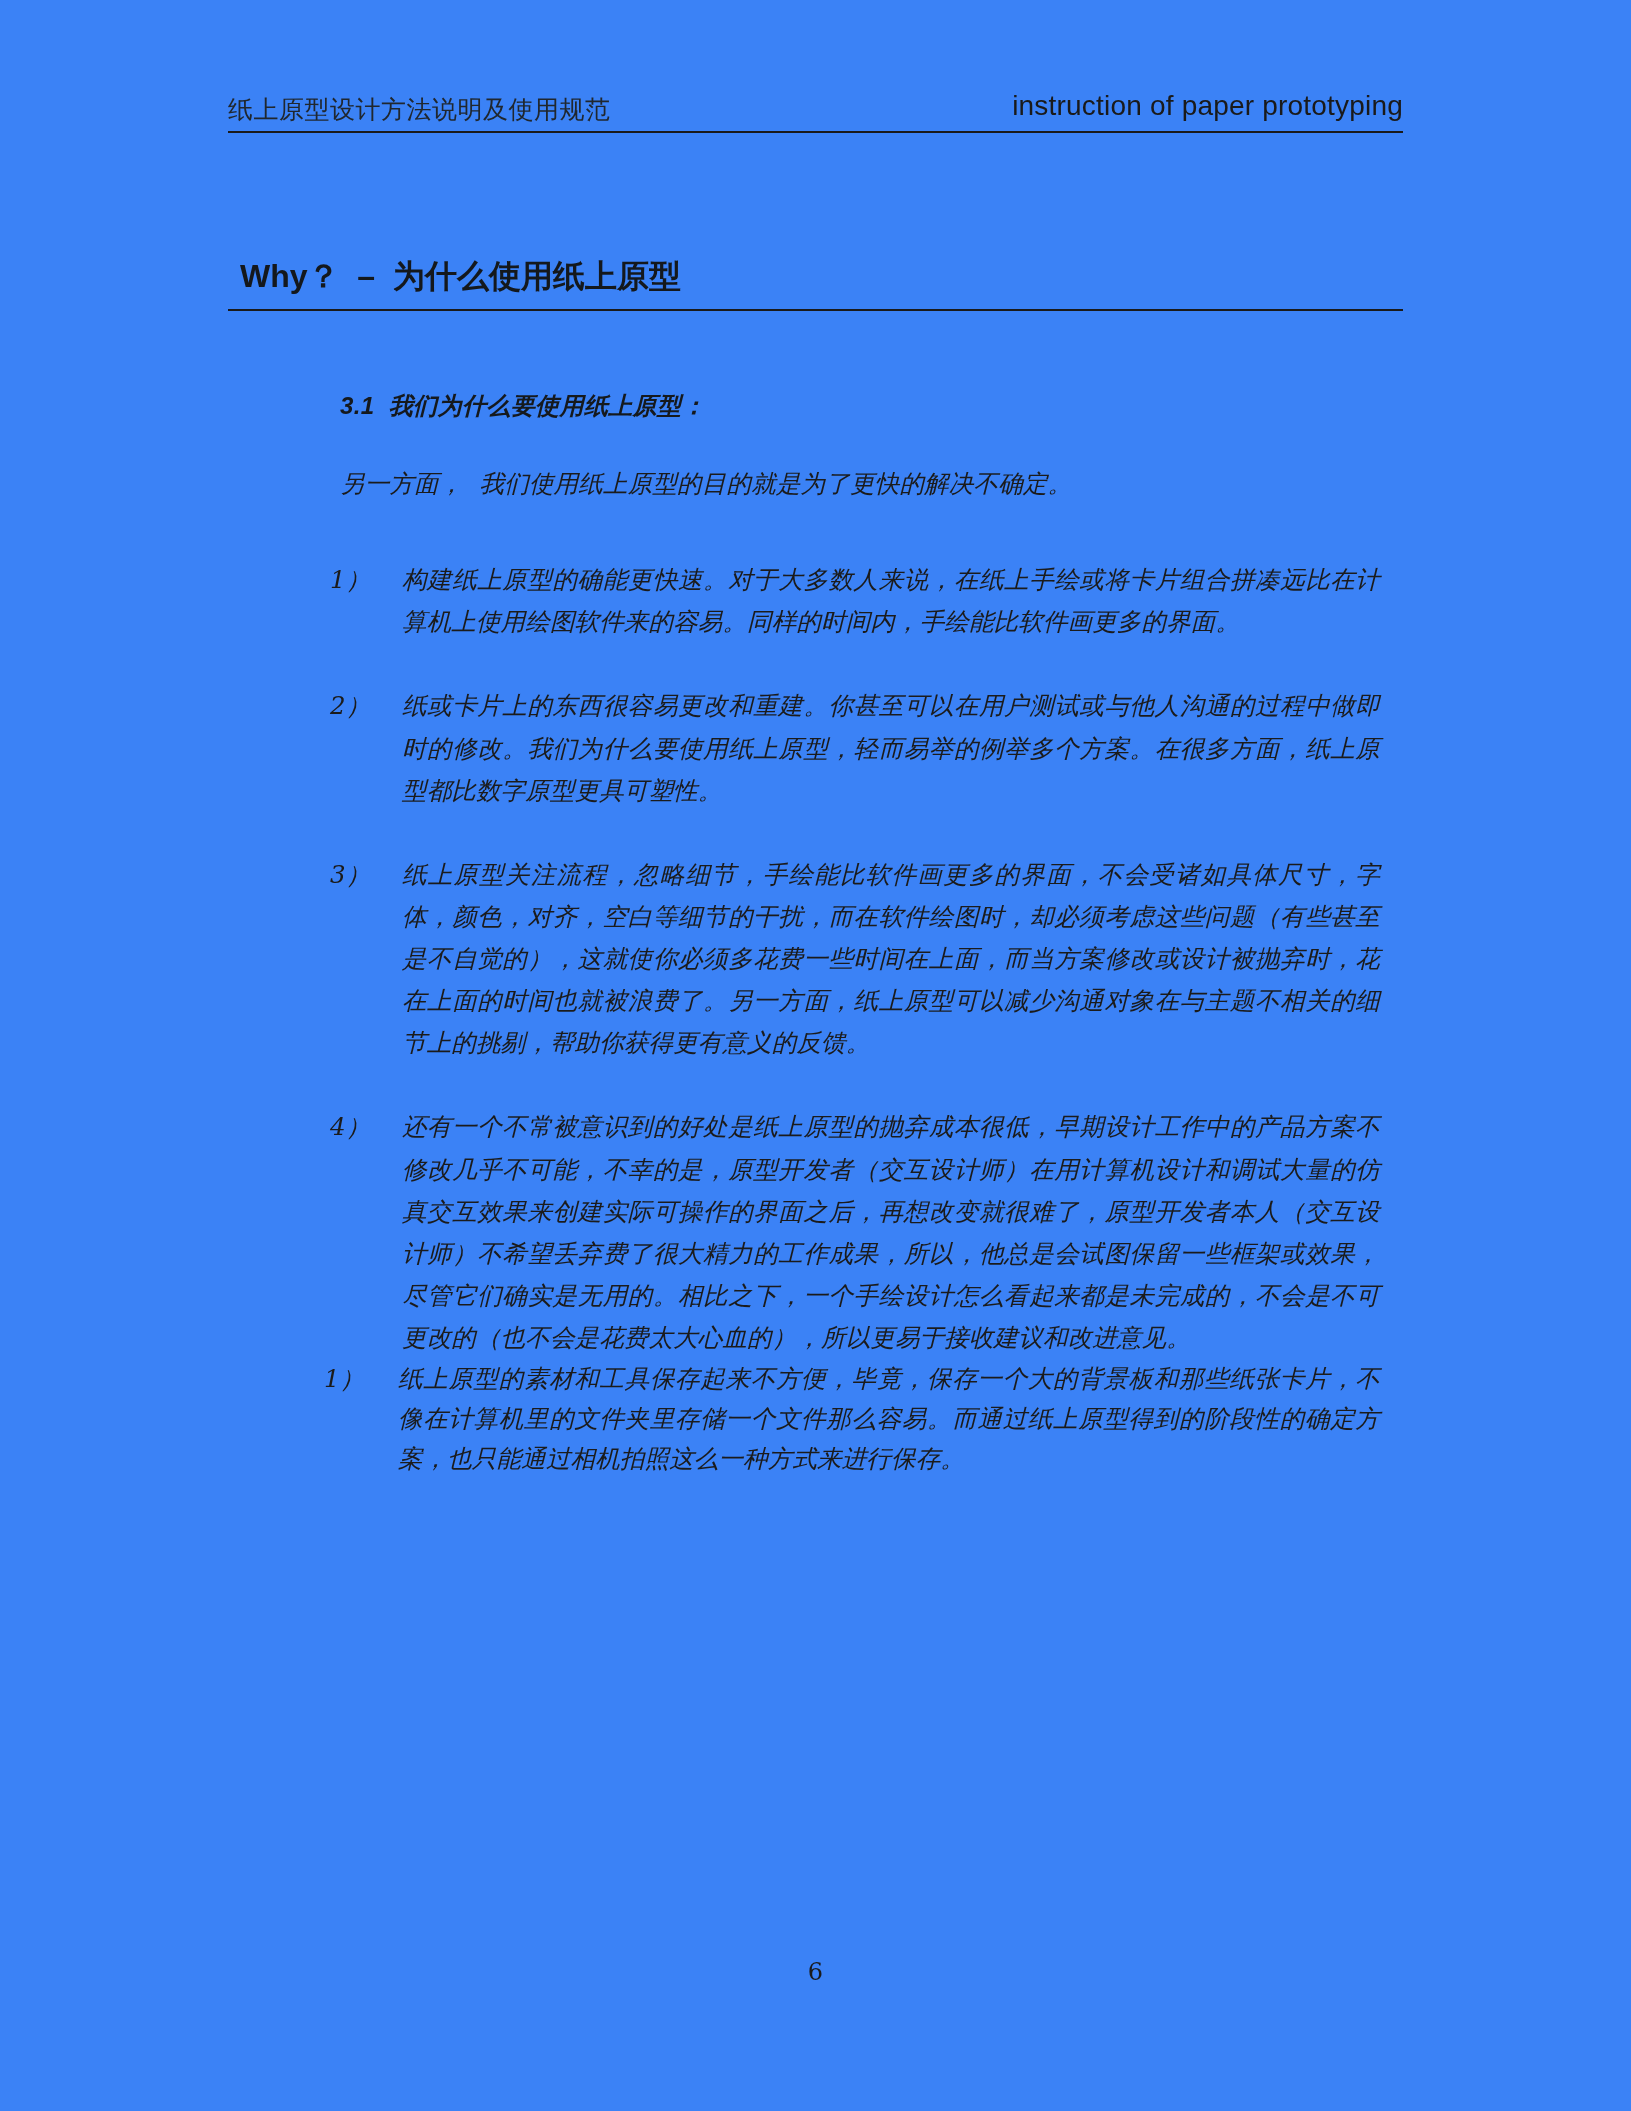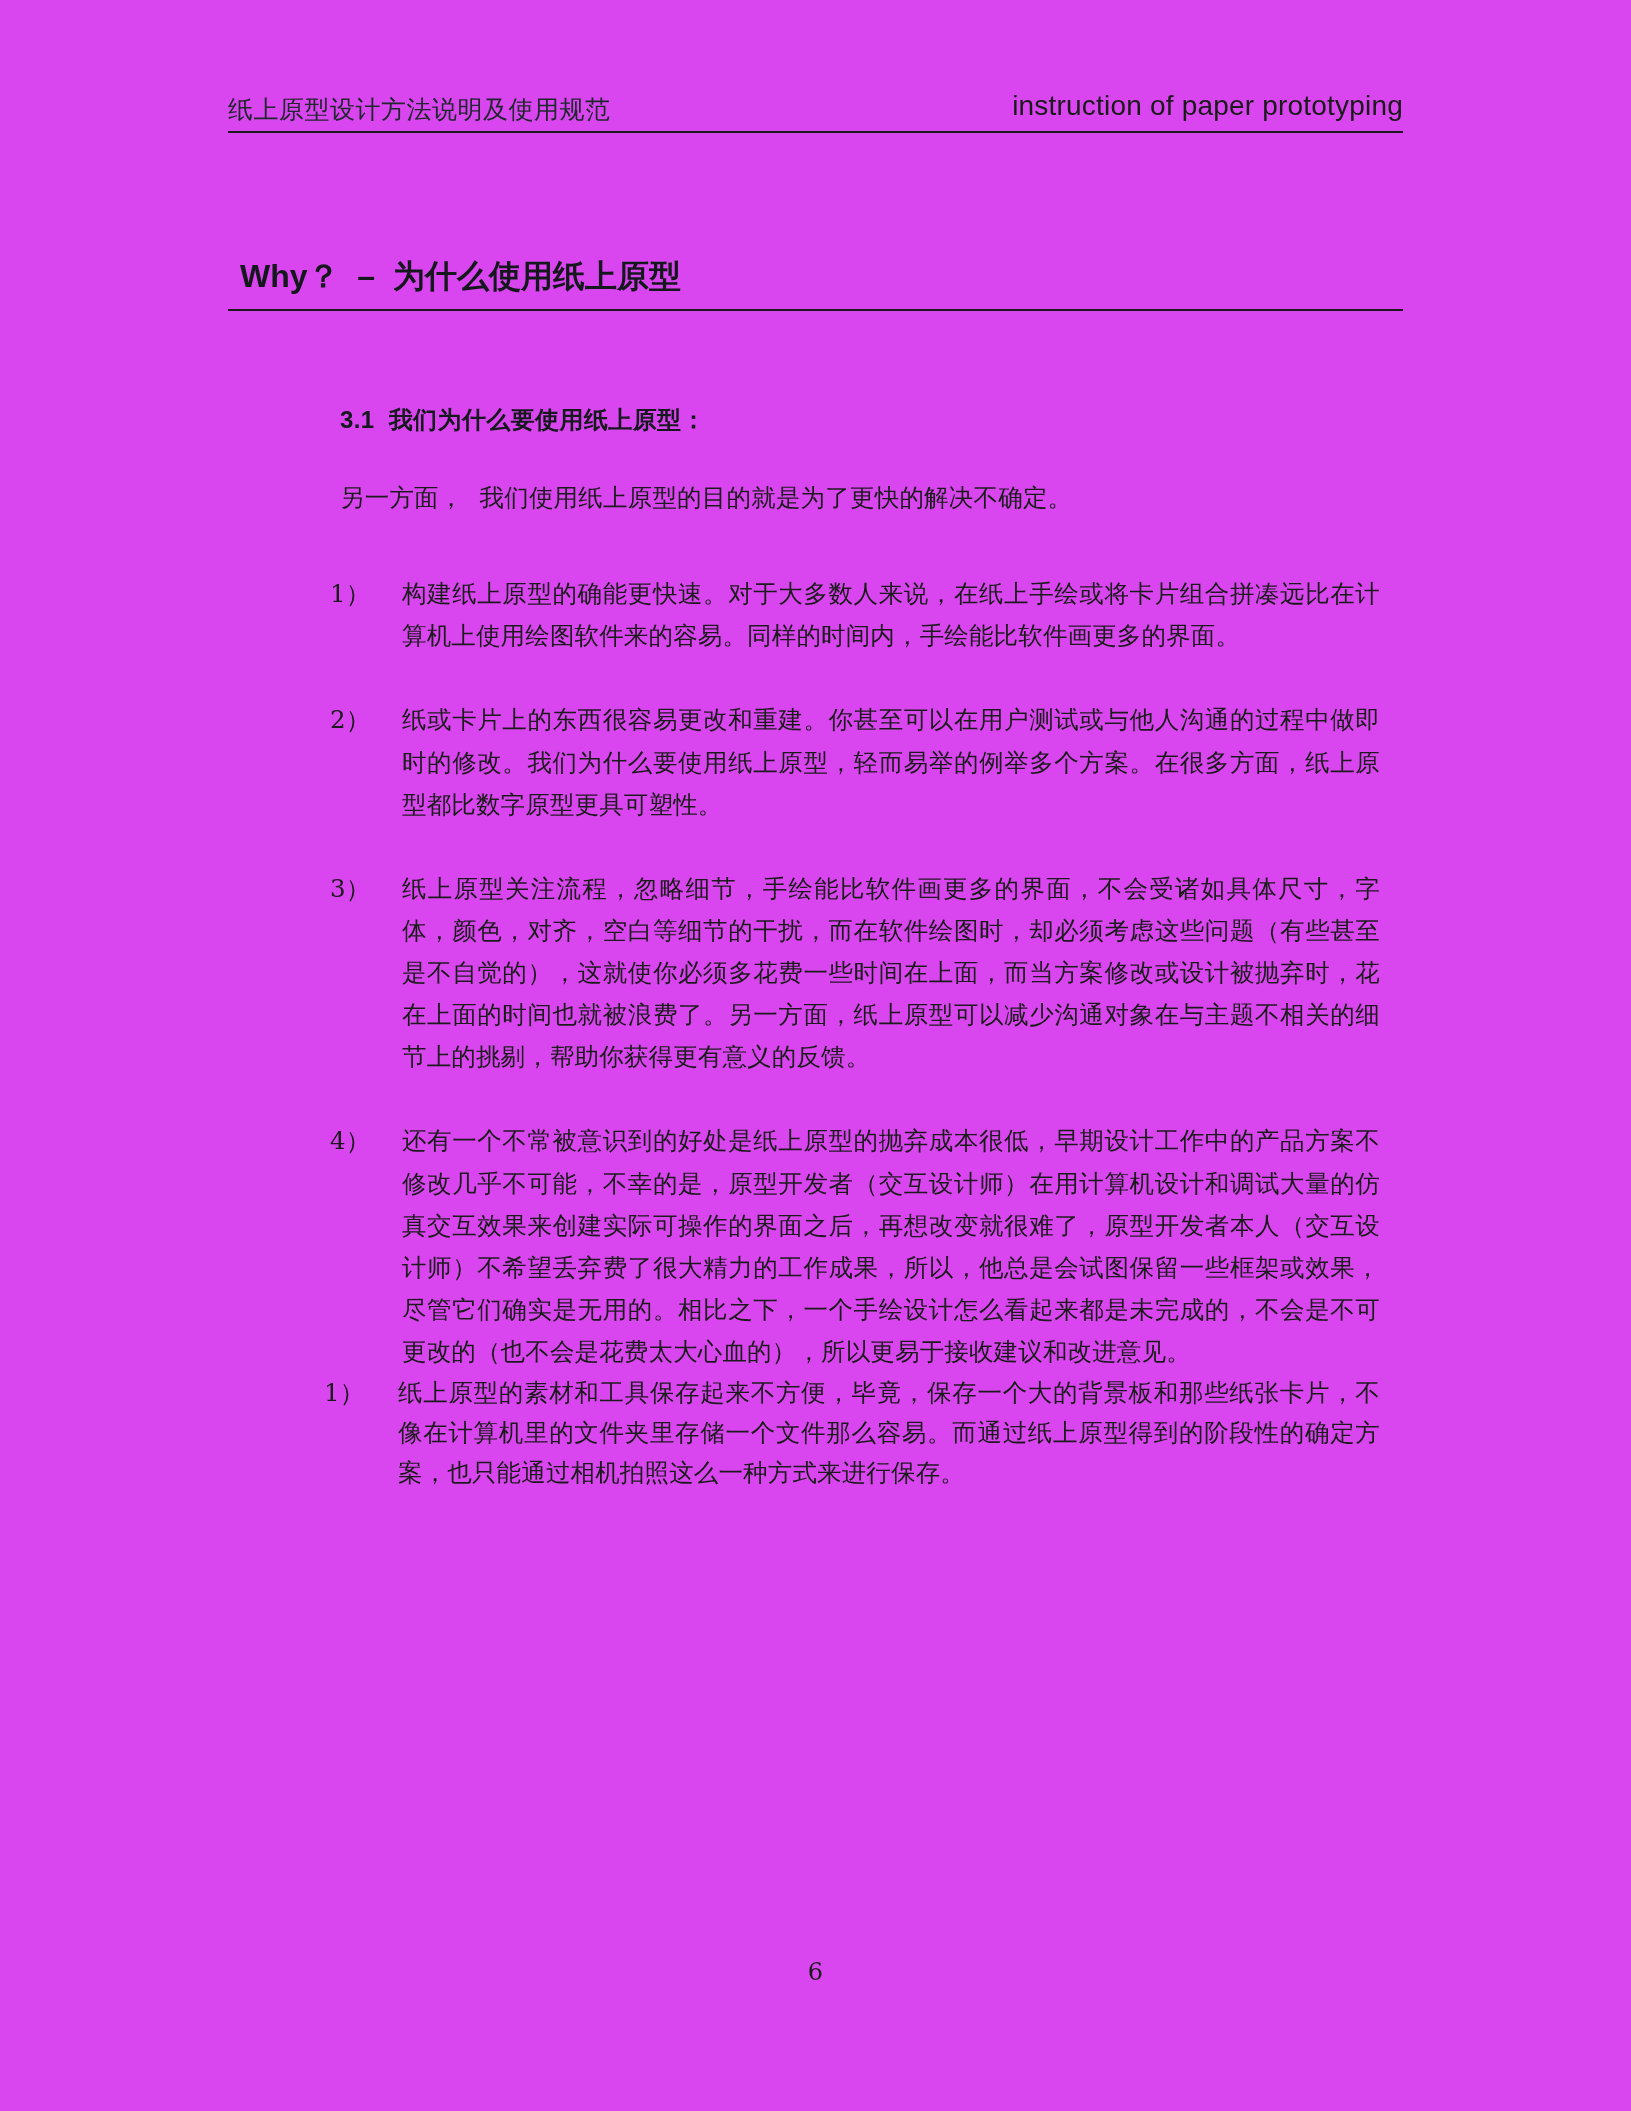--- a/index.html
+++ b/index.html
@@ -12,21 +12,21 @@
     height: 2111px;
     position: relative;
     font-family: "DejaVu Serif", serif;
     color: #1a1a1a;
     -webkit-font-smoothing: antialiased;
   }
 
   .page {
     position: absolute;
     inset: 0;
-    background: #d946ef;
+    background: #3b82f6;
     padding: 16px;
   }
 
   
   .header {
     position: absolute;
     left: 228px;
     top: 92px;
     width: 1175px;
     display: flex;
@@ -69,22 +69,23 @@
     color: #14181c;
     line-height: 1.15;
     white-space: pre;
     margin-left: 12px;
   }
 
   
   .body-col {
     position: absolute;
     left: 340px;
-    top: 404px;
+    top: 390px;
     width: 1040px;
+    font-style: italic;
   }
 
   .section-heading {
     font-family: "Liberation Sans", sans-serif;
     font-weight: bold;
     font-size: 24px;
     color: #15191d;
     letter-spacing: 0.4px;
     line-height: 1.3;
     margin: 0 0 44px 0;

